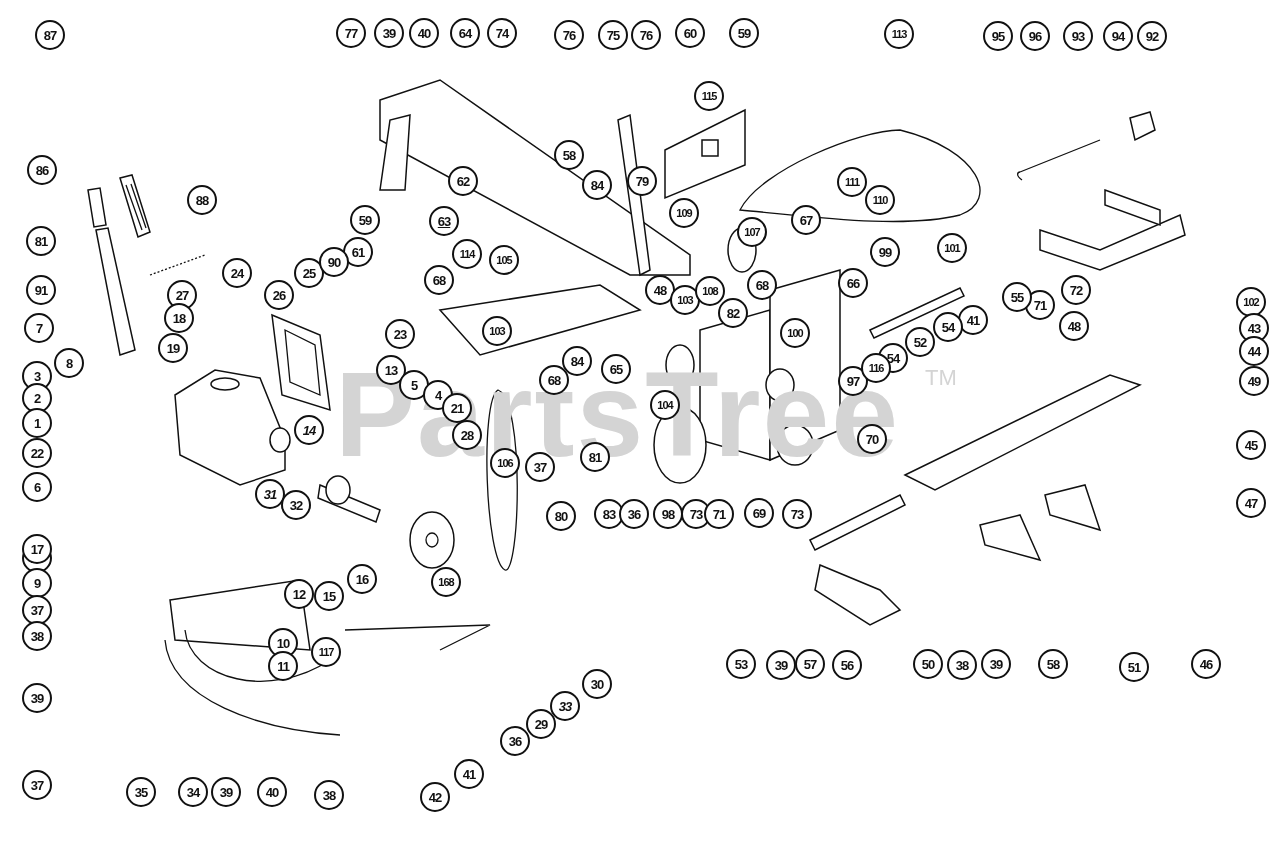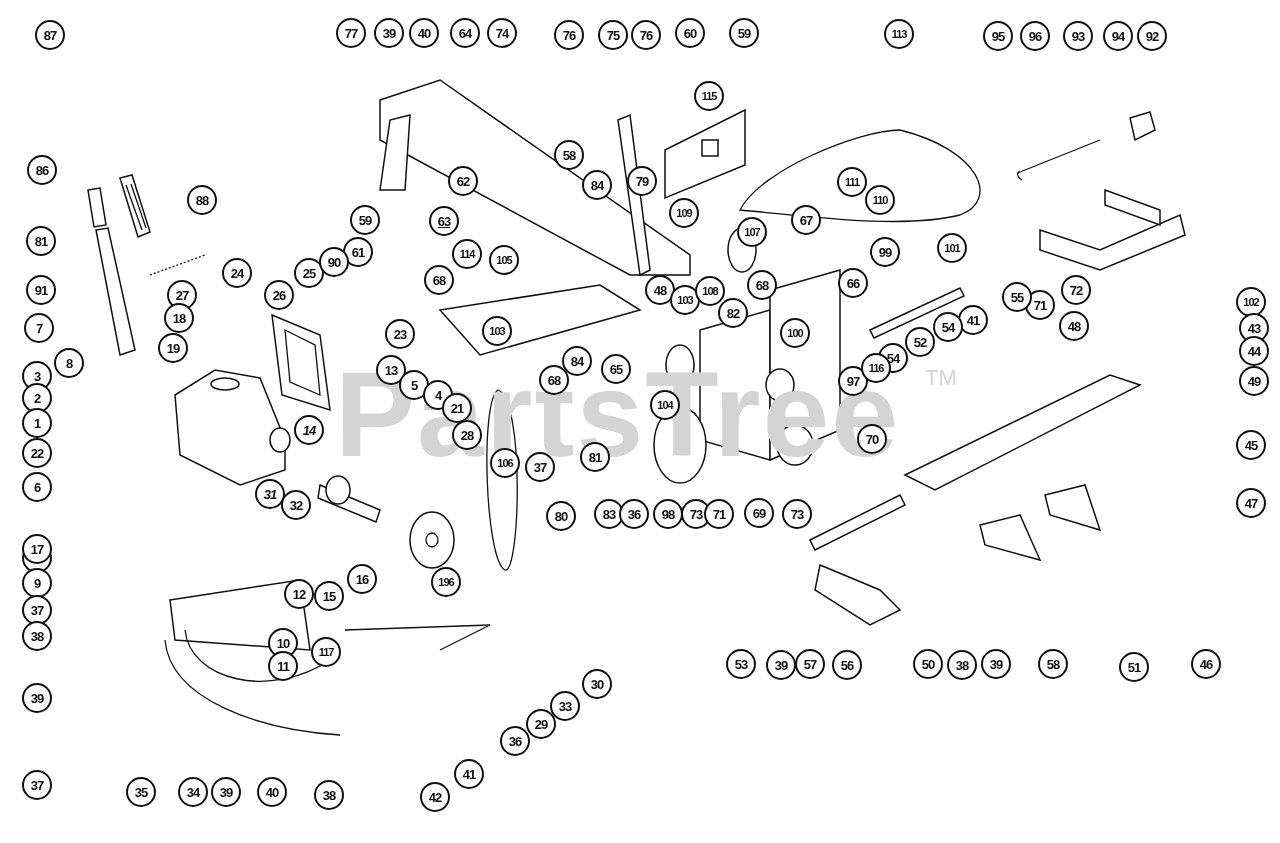--- a/index.html
+++ b/index.html
@@ -150,23 +150,23 @@
       <div class="callout small" style="left: 326px; top: 652px;">117</div>
       <div class="callout" style="left: 141px; top: 792px;">35</div>
       <div class="callout" style="left: 193px; top: 792px;">34</div>
       <div class="callout" style="left: 226px; top: 792px;">39</div>
       <div class="callout" style="left: 272px; top: 792px;">40</div>
       <div class="callout" style="left: 329px; top: 795px;">38</div>
       <div class="callout" style="left: 435px; top: 797px;">42</div>
       <div class="callout" style="left: 469px; top: 774px;">41</div>
       <div class="callout" style="left: 515px; top: 741px;">36</div>
       <div class="callout" style="left: 541px; top: 724px;">29</div>
-      <div class="callout" style="left: 565px; top: 706px;">33</div>
+      <div class="callout" style="left: 565px; top: 706px; font-style: italic;">33</div>
       <div class="callout" style="left: 597px; top: 684px;">30</div>
-      <div class="callout small" style="left: 446px; top: 582px;">196</div>
+      <div class="callout small" style="left: 446px; top: 582px;">168</div>
       <div class="callout" style="left: 391px; top: 370px;">13</div>
       <div class="callout" style="left: 414px; top: 385px;">5</div>
       <div class="callout" style="left: 438px; top: 395px;">4</div>
       <div class="callout" style="left: 457px; top: 408px;">21</div>
       <div class="callout" style="left: 467px; top: 435px;">28</div>
       <div class="callout small" style="left: 505px; top: 463px;">106</div>
       <div class="callout" style="left: 540px; top: 467px;">37</div>
       <div class="callout" style="left: 561px; top: 516px;">80</div>
       <div class="callout small" style="left: 497px; top: 331px;">103</div>
       <div class="callout" style="left: 554px; top: 380px;">68</div>

